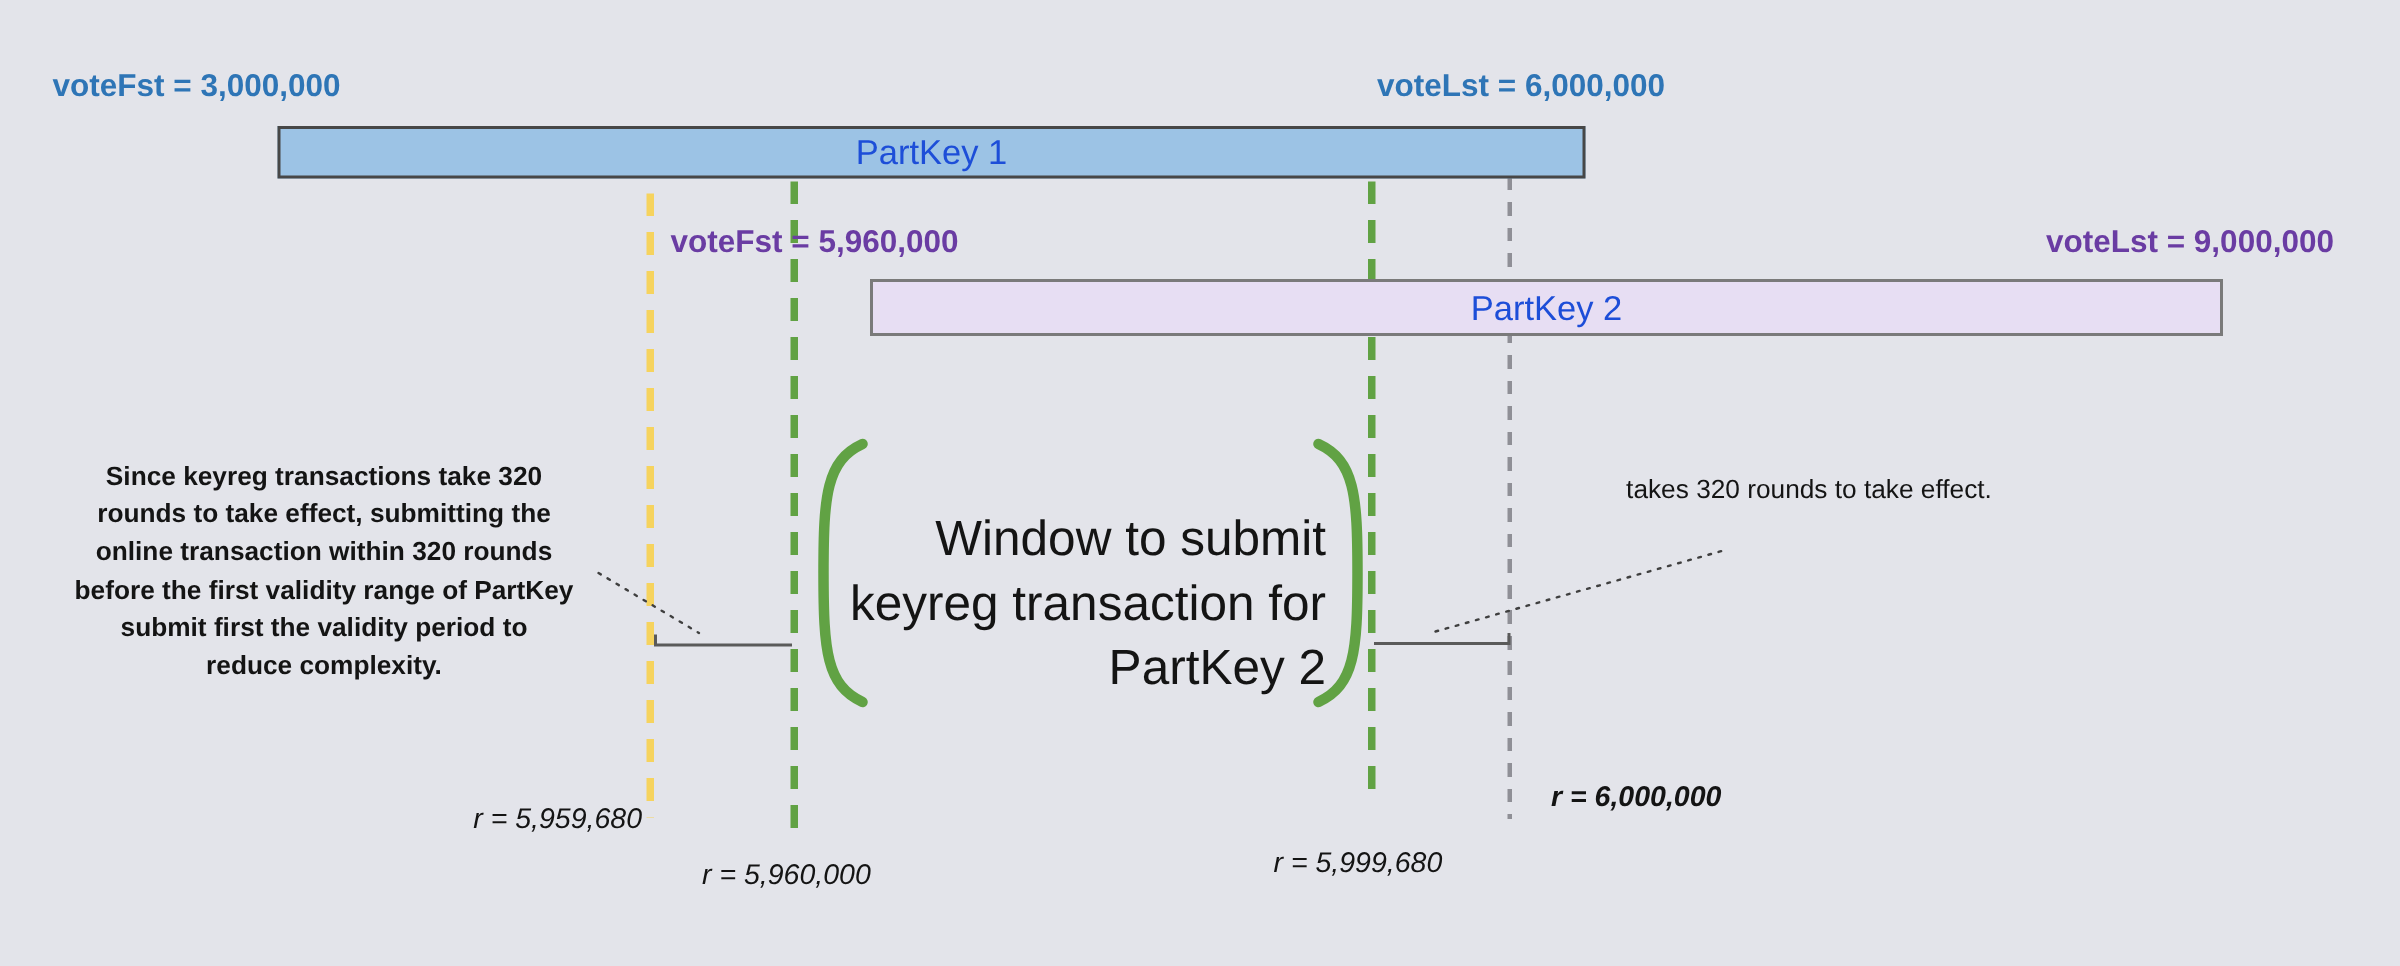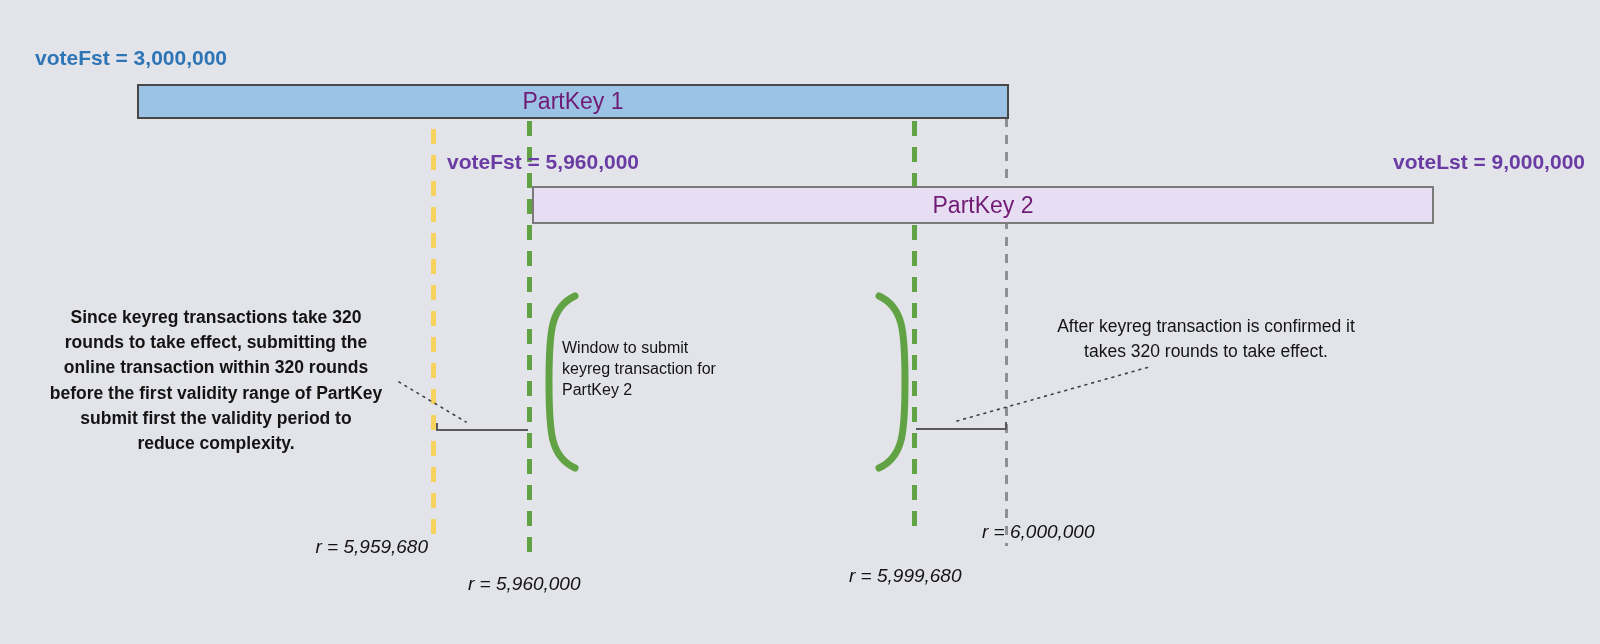--- a/index.html
+++ b/index.html
@@ -11,52 +11,53 @@
     padding-left:28px;
   }
 
   .range-label { position:absolute; font-weight:bold; font-size:21px; z-index:5; white-space:nowrap; }
   .range-label.blue { color:var(--blue, #2e75b6); }
   .range-label.purple { color:var(--purple, #6a3ca3); }
   .right-align { text-align:right; }
 
   .bar {
     position:absolute; display:flex; align-items:center; justify-content:center;
-    font-size:23px; color:#701a75; z-index:3;
+    font-size:23px; color:#1d4ed8; z-index:3;margin-left:48px;
   }
   .bar1 { background:var(--bar1-fill, #9cc3e5); border:2px solid var(--bar1-border, #474747); }
   .bar2 { background:var(--bar2-fill, #e7def3); border:2px solid var(--bar2-border, #7a7a7a); }
 
   .vline { position:absolute; z-index:1; }
   .vline.yellow { width:5px; background:repeating-linear-gradient(to bottom, var(--yellow, #f6d35e) 0 15px, transparent 15px 26px); }
   .vline.green  { width:5px; background:repeating-linear-gradient(to bottom, var(--green, #61a244) 0 15px, transparent 15px 26px); }
   .vline.gray   { width:3px; background:repeating-linear-gradient(to bottom, var(--gray-line, #8f8f96) 0 9px, transparent 9px 17px); }
 
   .note { position:absolute; font-size:17.5px; line-height:1.44; text-align:center; z-index:5; }
-  .window-label { position:absolute; font-size:16px; line-height:1.3; text-align:left; z-index:5; }
+  .window-label { position:absolute; font-size:33px; line-height:1.3; text-align:right; z-index:5; }
   .round-label { position:absolute; font-style:italic; font-size:19px; z-index:5; white-space:nowrap; }
 
   svg.overlay { position:absolute; left:0; top:0; z-index:4; pointer-events:none; }
   .bracket { fill:none; stroke:var(--green, #61a244); stroke-width:7; stroke-linecap:round; }
   .leader { fill:none; stroke:#3f3f3f; stroke-width:1.6; stroke-dasharray:1.8 5.2; stroke-linecap:round; }
   .connector { stroke:#5a5a5a; stroke-width:2; fill:none; }
 </style>
 </head>
 <body>
 
 <div class="canvas">
 
   <div class="range-label blue" style="left:35px; top:46px;">voteFst = 3,000,000</div>
+  <div class="range-label blue" style="left:918px; top:46px;">voteLst = 6,000,000</div>
 
   <div class="bar bar1" style="left:137px; top:84px; width:872px; height:35px;">
     <span>PartKey 1</span>
   </div>
 
   <div class="range-label purple" style="left:447px; top:150px;text-align:center;">voteFst = 5,960,000</div>
-  <div class="range-label purple right-align" style="left:1229px; top:150px; width:356px;text-align:right;">voteLst = 9,000,000</div>
+  <div class="range-label purple right-align" style="left:1200px; top:150px; width:356px;text-align:right;">voteLst = 9,000,000</div>
 
   <div class="vline yellow" style="left:431px; top:129px; height:416px;"></div>
   <div class="vline green" style="left:527px; top:121px; height:432px;"></div>
   <div class="vline green" style="left:912px; top:121px; height:412px;"></div>
   <div class="vline gray" style="left:1005px; top:118px; height:428px;"></div>
 
   <div class="bar bar2" style="left:532px; top:186px; width:902px; height:38px;">
     <span>PartKey 2</span>
   </div>
 
@@ -80,22 +81,21 @@
   <div class="note" style="left:30px; top:305px; width:372px;font-weight:bold;">
     <div>Since keyreg transactions take 320</div>
     <div>rounds to take effect, submitting the</div>
     <div>online transaction within 320 rounds</div>
     <div>before the first validity range of PartKey</div>
     <div>submit first the validity period to</div>
     <div>reduce complexity.</div>
   </div>
 
   <div class="note" style="left:1020px; top:314px; width:372px;">
-    <div>After keyreg transaction is confirmed it</div>
     <div>takes 320 rounds to take effect.</div>
   </div>
 
   <div class="round-label right-align" style="left:250px; top:536px; width:178px;">r = 5,959,680</div>
   <div class="round-label" style="left:468px; top:573px;">r = 5,960,000</div>
   <div class="round-label" style="left:849px; top:565px;">r = 5,999,680</div>
-  <div class="round-label" style="left:982px; top:521px;">r = 6,000,000</div>
+  <div class="round-label" style="left:1034px; top:521px;font-weight:bold;">r = 6,000,000</div>
 
 </div>
 
 </body></html>

